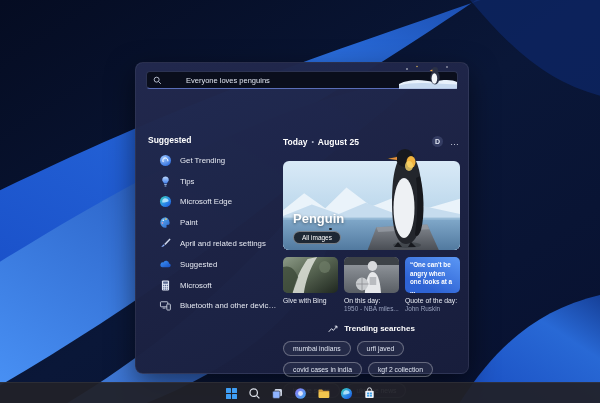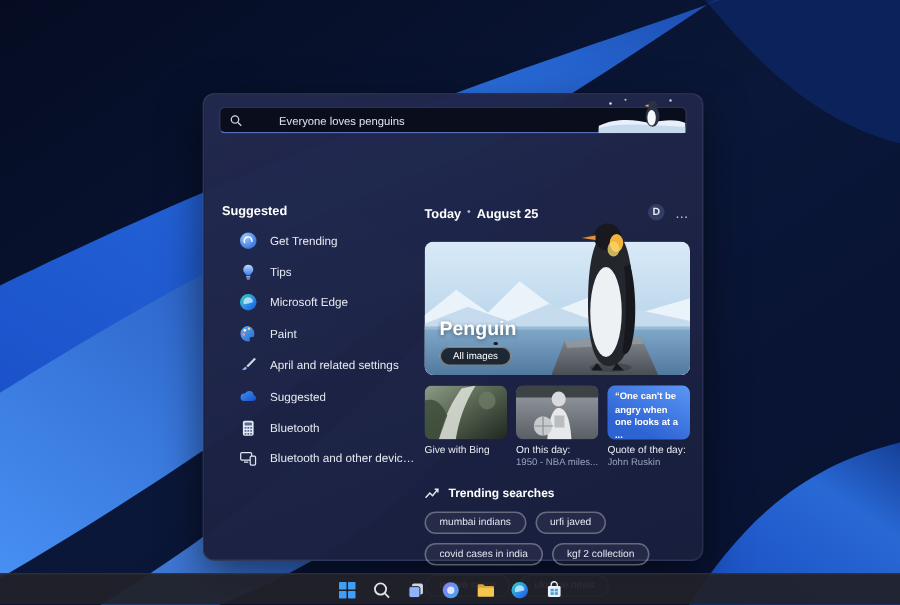--- a/index.html
+++ b/index.html
@@ -69,21 +69,21 @@
   .cards-row{display:flex;gap:6px;margin-top:7px;}
   .mini-card{flex:1;min-width:0;}
   .mini-img{height:36px;border-radius:5px;overflow:hidden;position:relative;}
   .mini-img svg{width:100%;height:100%;display:block;}
   .quote-img{background:linear-gradient(205deg,#5b97f5 0%,#2e63d4 75%);padding:4px 5px;box-sizing:border-box;}
   .quote-text{color:#fff;font-size:6.3px;line-height:1.35;font-weight:bold;}
   .mini-caption{margin-top:3px;font-size:6.8px;color:#e8ebf3;line-height:1.35;white-space:nowrap;overflow:hidden;text-overflow:ellipsis;}
   .mini-sub{font-size:6.4px;color:#98a1bd;line-height:1.3;white-space:nowrap;overflow:hidden;text-overflow:ellipsis;}
 
   
-  .trend-head{display:flex;align-items:center;margin-top:10px;color:#fff;}
+  .trend-head{display:flex;align-items:center;margin-top:10px;color:#fff;justify-content:center;}
   .trend-icon{width:10px;height:10px;margin-right:6px;}
   .trend-title{font-size:8px;font-weight:bold;}
   .pills{display:flex;flex-wrap:wrap;gap:6px 6px;margin-top:7px;}
   .pill{
     font-size:6.8px;color:#e0e5f1;padding:3px 9px;border-radius:10px;
     border:1px solid rgba(255,255,255,.30);background:rgba(255,255,255,.05);
     white-space:nowrap;cursor:pointer;
   }
 
   
@@ -264,21 +264,21 @@
                 <rect x="9.6" y="7" width="1.5" height="1.5" rx=".3"></rect>
             <rect x="5" y="9.4" width="1.5" height="1.5" rx=".3"></rect>
                 <rect x="7.3" y="9.4" width="1.5" height="1.5" rx=".3"></rect>
                 <rect x="9.6" y="9.4" width="1.5" height="1.5" rx=".3"></rect>
             <rect x="5" y="11.8" width="1.5" height="1.5" rx=".3"></rect>
                 <rect x="7.3" y="11.8" width="1.5" height="1.5" rx=".3"></rect>
                 <rect x="9.6" y="11.8" width="1.5" height="1.5" rx=".3"></rect>
           </g>
         </svg>
           </span>
-        <span class="sug-label">Bluetooth</span>
+        <span class="sug-label">Microsoft</span>
       </div>
 
       <div class="sug-item">
         <span class="sug-icon">
             <svg viewBox="0 0 16 16">
           <rect x="1.8" y="3.4" width="9" height="6.2" rx=".9" fill="none" stroke="#dfe5f2" stroke-width="1"></rect>
           <line x1="4.5" y1="11.2" x2="8" y2="11.2" stroke="#dfe5f2" stroke-width="1"></line>
           <rect x="9.6" y="6.2" width="4.4" height="7.4" rx=".9" fill="#222a48" stroke="#dfe5f2" stroke-width="1"></rect>
         </svg>
           </span>

